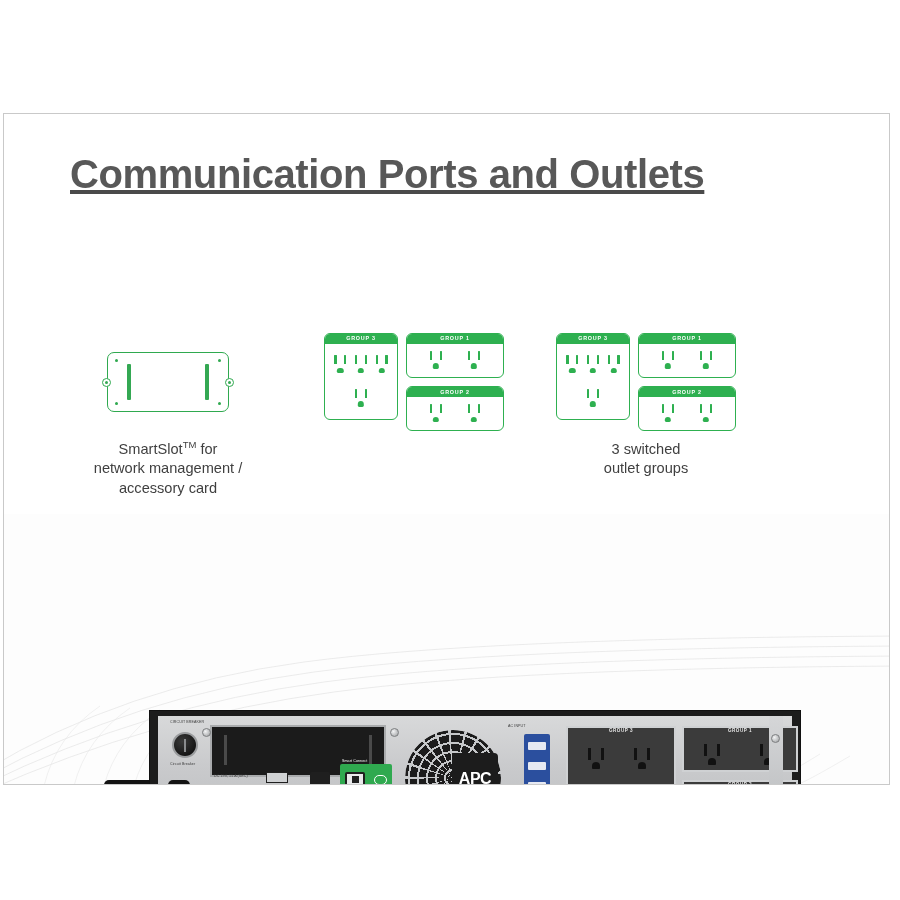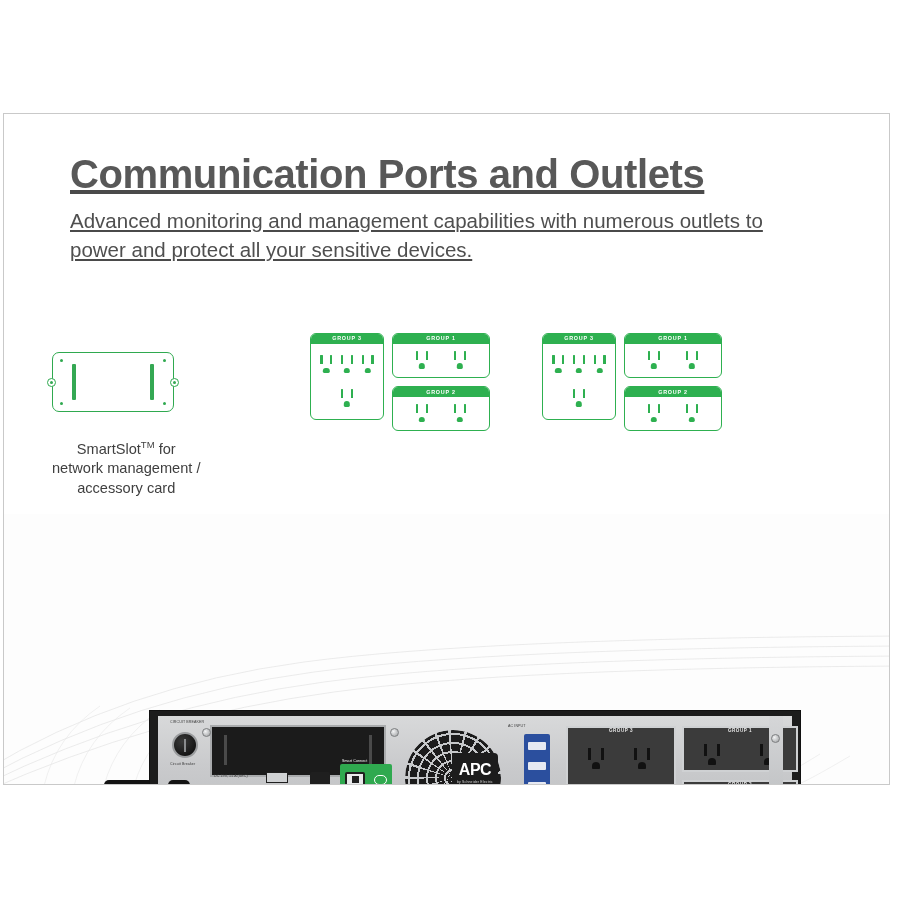--- a/index.html
+++ b/index.html
@@ -61,21 +61,21 @@
     left: 0;
     top: 222px;
     width: 887px;
     height: 180px;
     display: flex;
     align-items: flex-start;
   }
   .feature {
     display: flex;
     flex-direction: column;
-    align-items: flex-start;
+    align-items: center;
     text-align: center;
   }
   .feature-art {
     height: 92px;
     display: flex;
     align-items: center;
     justify-content: center;
   }
   .feature-caption {
     margin-top: 12px;
@@ -331,21 +331,21 @@
   .fan-hub {
     position: absolute;
     left: 50%; top: 50%;
     width: 46px; height: 40px;
     margin: -20px 0 0 -23px;
     background: #1c1c1c;
     border-radius: 4px;
     display: flex;
     flex-direction: column;
     align-items: center;
-    justify-content: center;
+    justify-content: flex-end;
   }
   .apc-logo {
     color: #ffffff;
     font-size: 16px;
     font-weight: bold;
     letter-spacing: -0.5px;
     line-height: 1;
   }
   .apc-sub {
     color: #d9d9d9;
@@ -472,21 +472,20 @@
     letter-spacing: 0.1px;
   }
 </style>
 </head>
 <body>
 
 <div id="page">
 
   <div class="heading-wrap">
     <h1 class="page-title">Communication Ports and Outlets</h1>
-    <p class="page-subtitle">Advanced monitoring and management capabilities with numerous outlets to power and protect all your sensitive devices.</p>
   </div>
 
   <div class="feature-row">
 
     <div class="feature f-smartslot">
       <div class="feature-art">
         <div class="slot-card">
           <div class="frame"></div>
           <span class="dot dot-tl"></span>
           <span class="dot dot-tr"></span>
@@ -623,20 +622,22 @@
                 <div class="recept">
                     <span class="slot slot-l"></span>
                     <span class="slot slot-r"></span>
                     <span class="ground"></span>
                   </div>
               </div>
             </div>
           </div>
         </div>
       </div>
+      <div class="feature-caption">3 switched
+outlet groups</div>
     </div>
 
   </div>
 
   <div class="photo-area">
 
     <svg class="bg-texture" viewBox="0 0 887 220" preserveAspectRatio="none">
       <g fill="none" stroke="#cfcfcf" stroke-width="0.7">
         <path d="M-20 205 Q 120 120 300 96 T 900 70"></path>
         <path d="M-20 212 Q 130 130 310 106 T 900 80"></path>

